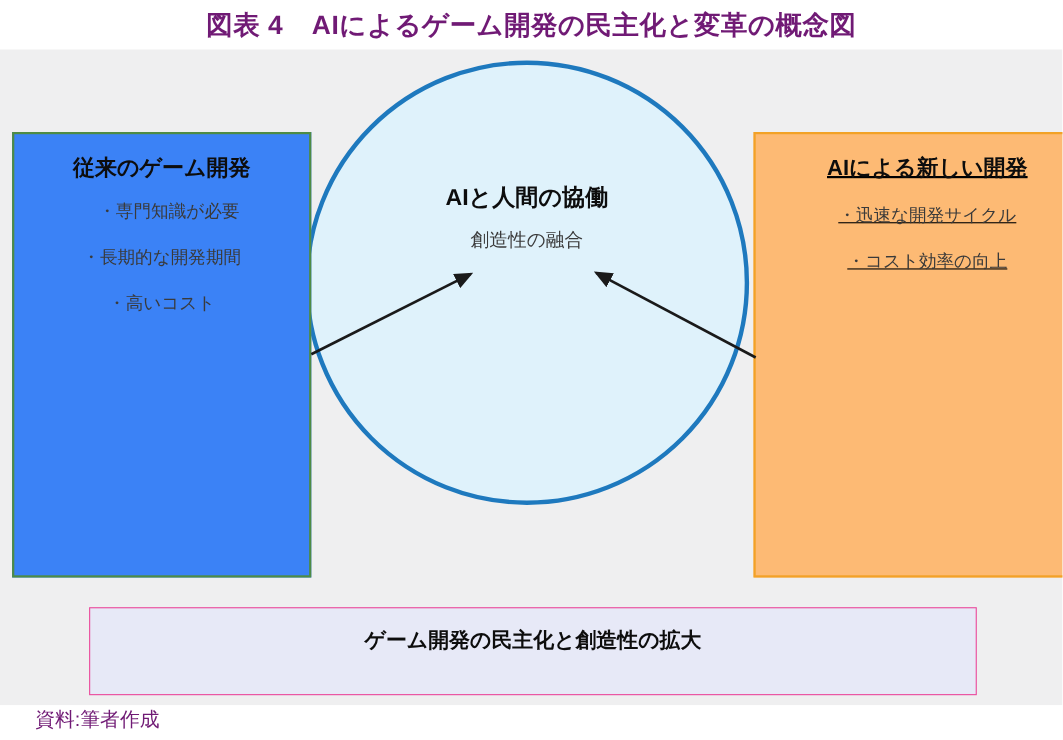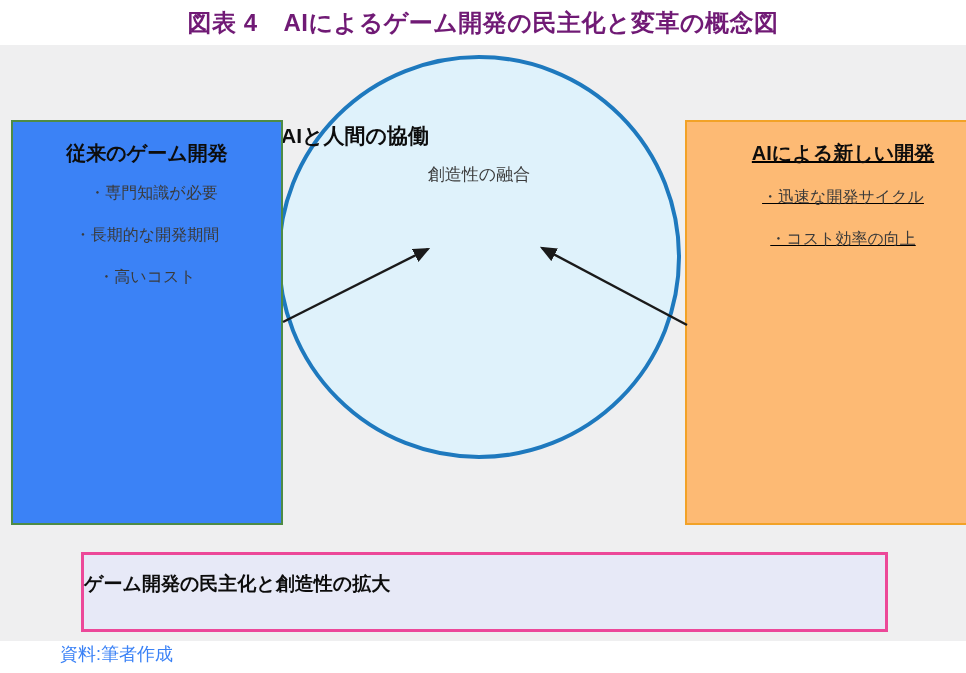--- a/index.html
+++ b/index.html
@@ -37,21 +37,22 @@
     position: absolute;
     left: 277px; top: 10px;
     width: 404px; height: 404px;
     box-sizing: border-box;
     border: 4px solid #1e79be;
     border-radius: 50%;
     background: #dff2fb;
     z-index: 1;
   }
   .circle-title {
-    margin-top: 64px;
+    margin-top: 108px;
+    text-align: center;
     font-size: 21px;
     line-height: 26px;
     font-weight: 700;
     color: #0d0d0d;
   }
   .circle-subtitle {
     margin-top: 15px;
     text-align: center;
     font-size: 17px;
     line-height: 22px;
@@ -94,38 +95,38 @@
     z-index: 3;
     pointer-events: none;
   }
 
   
   .bottom-box {
     position: absolute;
     left: 81px; top: 507px;
     width: 807px; height: 80px;
     box-sizing: border-box;
-    border: 3px solid #ec4899;
+    border: 1px solid #ec4899;
     background: #e7e9f7;
-    text-align: left;
+    text-align: center;
     z-index: 2;
   }
   .bottom-box-label {
     margin-top: 16px;
     font-size: 19px;
     font-weight: 700;
     color: #0d0d0d;
   }
 
   
   .source-note {
     position: absolute;
-    left: 60px; top: 642px;
+    left: 32px; top: 642px;
     font-size: 18px;
-    color: #3b82f6;
+    color: #701a75;
   }
 </style>
 </head>
 <body>
 
 <div class="page">
 
   <div class="title-row">
     <span>図表 4</span><span class="figure-title-text">AIによるゲーム開発の民主化と変革の概念図</span>
   </div>

